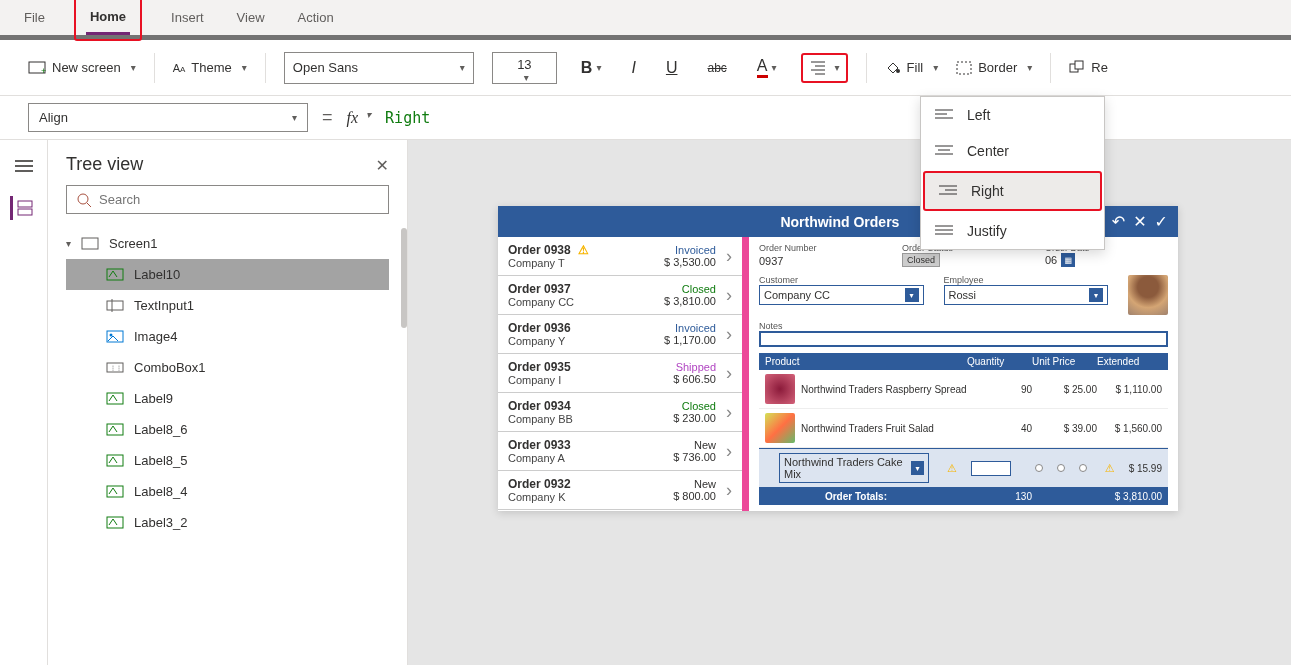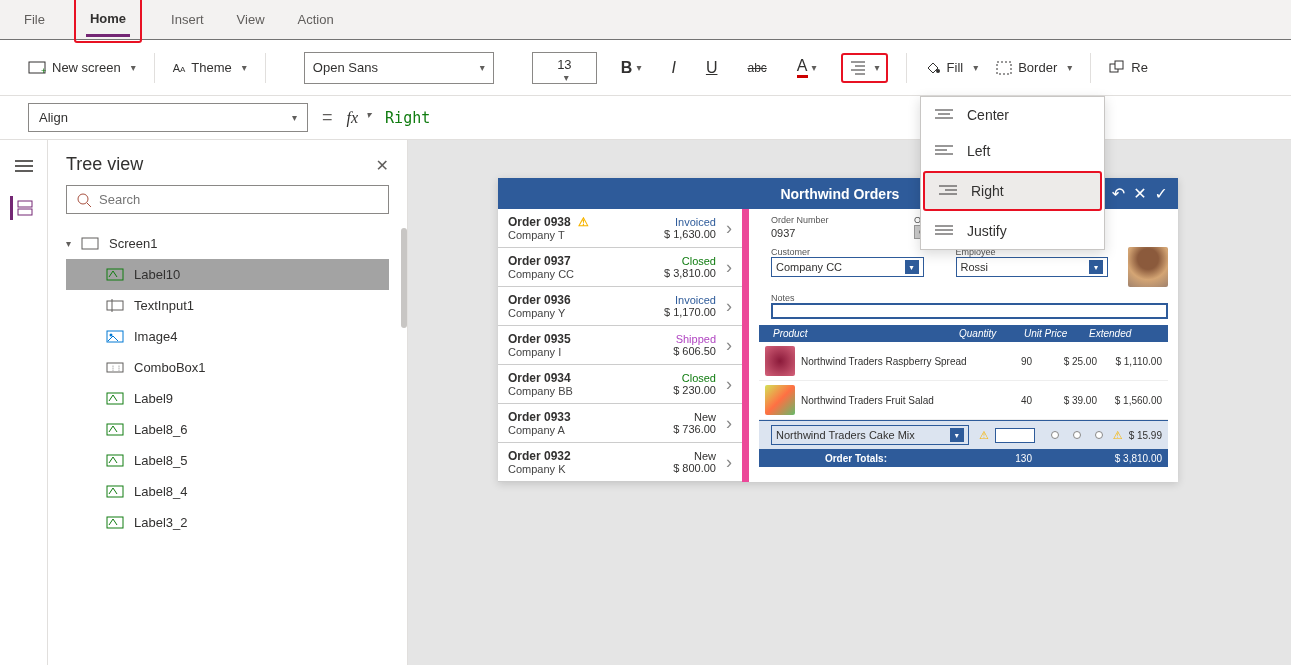--- a/index.html
+++ b/index.html
@@ -1,28 +1,28 @@
 <!DOCTYPE html>
 <html><head>
 <meta charset="utf-8">
 <style>
 * { box-sizing: border-box; margin: 0; padding: 0; }
 body { font-family: "Segoe UI", Arial, sans-serif; font-size: 13px; color: #323130; background: #faf9f8; width: 1291px; height: 665px; overflow: hidden; position: relative; }
 
 
-.menubar { display: flex; align-items: center; height: 40px; background: #f3f2f1; padding: 0 20px; gap: 25px; border-bottom: 1px solid #737373; }
+.menubar { display: flex; align-items: center; height: 40px; background: #f3f2f1; padding: 0 20px; gap: 25px; border-bottom: 5px solid #737373; }
 .menubar-item { padding: 8px 4px; cursor: pointer; color: #605e5c; }
 .menubar-item.active { color: #323130; font-weight: 600; border-bottom: 3px solid #742774; }
 .hl-red { border: 2px solid #e81123; border-radius: 3px; padding: 4px 10px; }
 
 
 .ribbon { display: flex; align-items: center; height: 56px; background: #fff; padding: 0 28px; gap: 18px; border-bottom: 1px solid #e1dfdd; }
 .ribbon-btn { display: flex; align-items: center; gap: 6px; cursor: pointer; color: #323130; }
 .ribbon-sep { width: 1px; height: 30px; background: #e1dfdd; }
-.ribbon-dd { display: flex; align-items: center; border: 1px solid #8a8886; background: #fff; padding: 4px 8px; height: 32px; margin-left: 20px; }
+.ribbon-dd { display: flex; align-items: center; border: 1px solid #8a8886; background: #fff; padding: 4px 8px; height: 32px; }
 .font-dd { width: 190px; justify-content: space-between; }
 .size-dd { width: 65px; justify-content: space-between; flex-direction: column; }
 .icon-btn { padding: 4px 6px; cursor: pointer; color: #323130; font-size: 16px; display: flex; align-items: center; }
 .chev { font-size: 10px; color: #605e5c; margin-left: 4px; }
 .align-btn { border: 2px solid #e81123; border-radius: 3px; padding: 4px 6px; display: flex; align-items: center; gap: 4px; }
 .align-btn svg { width: 18px; height: 18px; }
 
 
 .formula-row { display: flex; align-items: center; height: 44px; background: #fff; border-bottom: 1px solid #e1dfdd; padding: 0 28px; gap: 14px; }
 .prop-dd { border: 1px solid #8a8886; background: #fff; padding: 6px 10px; width: 280px; display: flex; justify-content: space-between; align-items: center; }
@@ -45,21 +45,21 @@
 .tree-scroll { position: absolute; right: -18px; top: 0; width: 6px; height: 100px; background: #c8c6c4; border-radius: 3px; }
 .tree-item { display: flex; align-items: center; padding: 8px 0 8px 18px; gap: 10px; cursor: pointer; }
 .tree-item.root { padding-left: 0; }
 .tree-item.child { padding-left: 40px; }
 .tree-item.selected { background: #a3a3a3; }
 .tree-caret { font-size: 10px; color: #605e5c; }
 .tree-icon { width: 18px; height: 14px; display: inline-flex; }
 .label-icon svg, .screen-icon svg, .text-icon svg, .img-icon svg, .combo-icon svg { width: 18px; height: 14px; }
 
 .canvas { flex: 1; background: #e5e5e5; position: relative; overflow: hidden; }
-.app { position: absolute; left: 90px; top: 38px; width: 680px; background: #fff; box-shadow: 0 2px 8px rgba(0,0,0,0.15); font-size: 11px; }
+.app { position: absolute; left: 90px; top: 66px; width: 680px; background: #fff; box-shadow: 0 2px 8px rgba(0,0,0,0.15); font-size: 11px; }
 .app-header { background: #2e5b9a; color: #fff; display: flex; align-items: center; justify-content: space-between; padding: 6px 10px; }
 .app-title { font-size: 14px; font-weight: 600; flex: 1; text-align: center; }
 .hdr-icons { display: flex; gap: 8px; font-size: 16px; }
 .app-body { display: flex; }
 .order-list { width: 251px; border-right: 7px solid #ec4899; }
 .order-row { border-bottom: 1px solid #ccc; padding: 6px 10px; display: flex; align-items: center; position: relative; }
 .order-row .col1 { flex: 1; }
 .order-row .order-id { font-weight: 600; font-size: 12px; }
 .order-row .company { font-size: 11px; color: #444; }
 .order-row .col2 { text-align: right; }
@@ -67,42 +67,42 @@
 .order-row .amount { font-size: 11px; }
 .order-row .arrow { margin-left: 10px; font-size: 18px; color: #888; }
 .warn-icon { color: #f7b500; margin-left: 4px; }
 .st-invoiced { color: #2e5b9a; }
 .st-closed { color: #107c10; }
 .st-shipped { color: #b146c2; }
 .st-new { color: #323130; }
 
 .detail { flex: 1; padding: 6px 10px; }
 .fld-row { display: flex; gap: 20px; margin-bottom: 6px; }
-.fld { flex: 1; margin-left: 12px; }
+.fld { flex: 1; }
 .fld-label { font-size: 9px; color: #555; }
 .fld-val { padding: 2px 0; }
 .badge { background: #ccc; border: 1px solid #999; padding: 1px 4px; font-size: 9px; }
 .date-box { display: flex; align-items: center; gap: 4px; }
 .date-icn { background: #2e5b9a; color: #fff; width: 14px; height: 14px; display: flex; align-items: center; justify-content: center; font-size: 8px; }
 .ddown { border: 1px solid #2e5b9a; display: flex; align-items: center; justify-content: space-between; padding: 2px 4px; }
 .ddown .car { background: #2e5b9a; color: #fff; width: 14px; height: 14px; display: flex; align-items: center; justify-content: center; font-size: 8px; }
 .notes { border: 2px solid #2e5b9a; height: 16px; }
 .avatar { width: 40px; height: 40px; border-radius: 2px; background: radial-gradient(circle at 50% 30%, #8b5a3c 30%, #d4a574 60%, #a0826d); }
 
-.prod-hdr { background: #2e5b9a; color: #fff; display: flex; padding: 3px 14px; font-size: 10px; font-style: italic; }
+.prod-hdr { background: #2e5b9a; color: #fff; display: flex; padding: 3px 6px; font-size: 10px; }
 .prod-hdr .c1 { flex: 1; }
 .prod-hdr .cn { width: 65px; text-align: left; }
 .prod-row { display: flex; align-items: center; padding: 4px 6px; border-bottom: 1px solid #eee; font-size: 10px; }
 .prod-row .thumb { width: 30px; height: 30px; border-radius: 2px; margin-right: 6px; }
 .thumb-rasp { background: radial-gradient(circle, #8b1a3a, #d4627a); }
 .thumb-fruit { background: linear-gradient(135deg, #d4e157, #ff7043, #66bb6a); }
 .thumb-cake { background: linear-gradient(#f5e6a8, #d4a574); }
 .prod-row .c1 { flex: 1; }
 .prod-row .cn { width: 65px; text-align: right; }
-.prod-edit { background: #dce4f0; border-top: 1px solid #2e5b9a; border-bottom: 1px solid #2e5b9a; padding: 4px 6px; display: flex; align-items: center; gap: 6px; }
+.prod-edit { background: #dce4f0; border-top: 1px solid #2e5b9a; border-bottom: 1px solid #2e5b9a; padding: 4px 6px; display: flex; align-items: center; gap: 14px; }
 .prod-edit .ddown { flex: 1; }
 .prod-edit input { width: 40px; border: 1px solid #2e5b9a; padding: 1px; font-size: 10px; }
 .handles { display: flex; gap: 14px; position: relative; margin-left: 10px; }
 .handle { width: 8px; height: 8px; border: 1px solid #888; background: #fff; border-radius: 50%; }
 .totals { background: #2e5b9a; color: #fff; display: flex; padding: 3px 6px; font-size: 10px; }
 .totals .lbl { flex: 1; text-align: right; padding-right: 80px; font-weight: 600; }
 .totals .cn { width: 65px; text-align: right; }
 
 
 .align-menu { position: absolute; left: 920px; top: 96px; width: 185px; background: #fff; border: 1px solid #c8c6c4; box-shadow: 0 4px 12px rgba(0,0,0,0.15); z-index: 100; }
@@ -350,21 +350,21 @@
       </div>
       <div class="app-body">
         <div class="order-list" id="order-list">
             <div class="order-row">
               <div class="col1">
                 <div class="order-id">Order 0938 <span class="warn-icon">⚠</span></div>
                 <div class="company">Company T</div>
               </div>
               <div class="col2">
                 <div class="status st-invoiced">Invoiced</div>
-                <div class="amount">$ 1,630.00</div>
+                <div class="amount">$ 3,530.00</div>
               </div>
               <span class="arrow">›</span>
             </div>
             <div class="order-row">
               <div class="col1">
                 <div class="order-id">Order 0937</div>
                 <div class="company">Company CC</div>
               </div>
               <div class="col2">
                 <div class="status st-closed">Closed</div>
@@ -515,32 +515,32 @@
         </div>
       </div>
     </div>
   </div>
 </div>
 
 <div class="align-menu">
   <div class="align-opt">
     <svg>
         <line x1="0" y1="2" x2="18" y2="2" stroke="#323130"></line>
-        <line x1="3" y1="6" x2="15" y2="6" stroke="#323130"></line>
+        <line x1="0" y1="6" x2="12" y2="6" stroke="#323130"></line>
         <line x1="0" y1="10" x2="18" y2="10" stroke="#323130"></line>
       </svg>
-    <span>Center</span>
+    <span>Left</span>
   </div>
   <div class="align-opt">
     <svg>
         <line x1="0" y1="2" x2="18" y2="2" stroke="#323130"></line>
-        <line x1="0" y1="6" x2="12" y2="6" stroke="#323130"></line>
+        <line x1="3" y1="6" x2="15" y2="6" stroke="#323130"></line>
         <line x1="0" y1="10" x2="18" y2="10" stroke="#323130"></line>
       </svg>
-    <span>Left</span>
+    <span>Center</span>
   </div>
   <div class="align-opt sel">
     <svg>
         <line x1="0" y1="2" x2="18" y2="2" stroke="#323130"></line>
         <line x1="6" y1="6" x2="18" y2="6" stroke="#323130"></line>
         <line x1="0" y1="10" x2="18" y2="10" stroke="#323130"></line>
       </svg>
     <span>Right</span>
   </div>
   <div class="align-opt">

